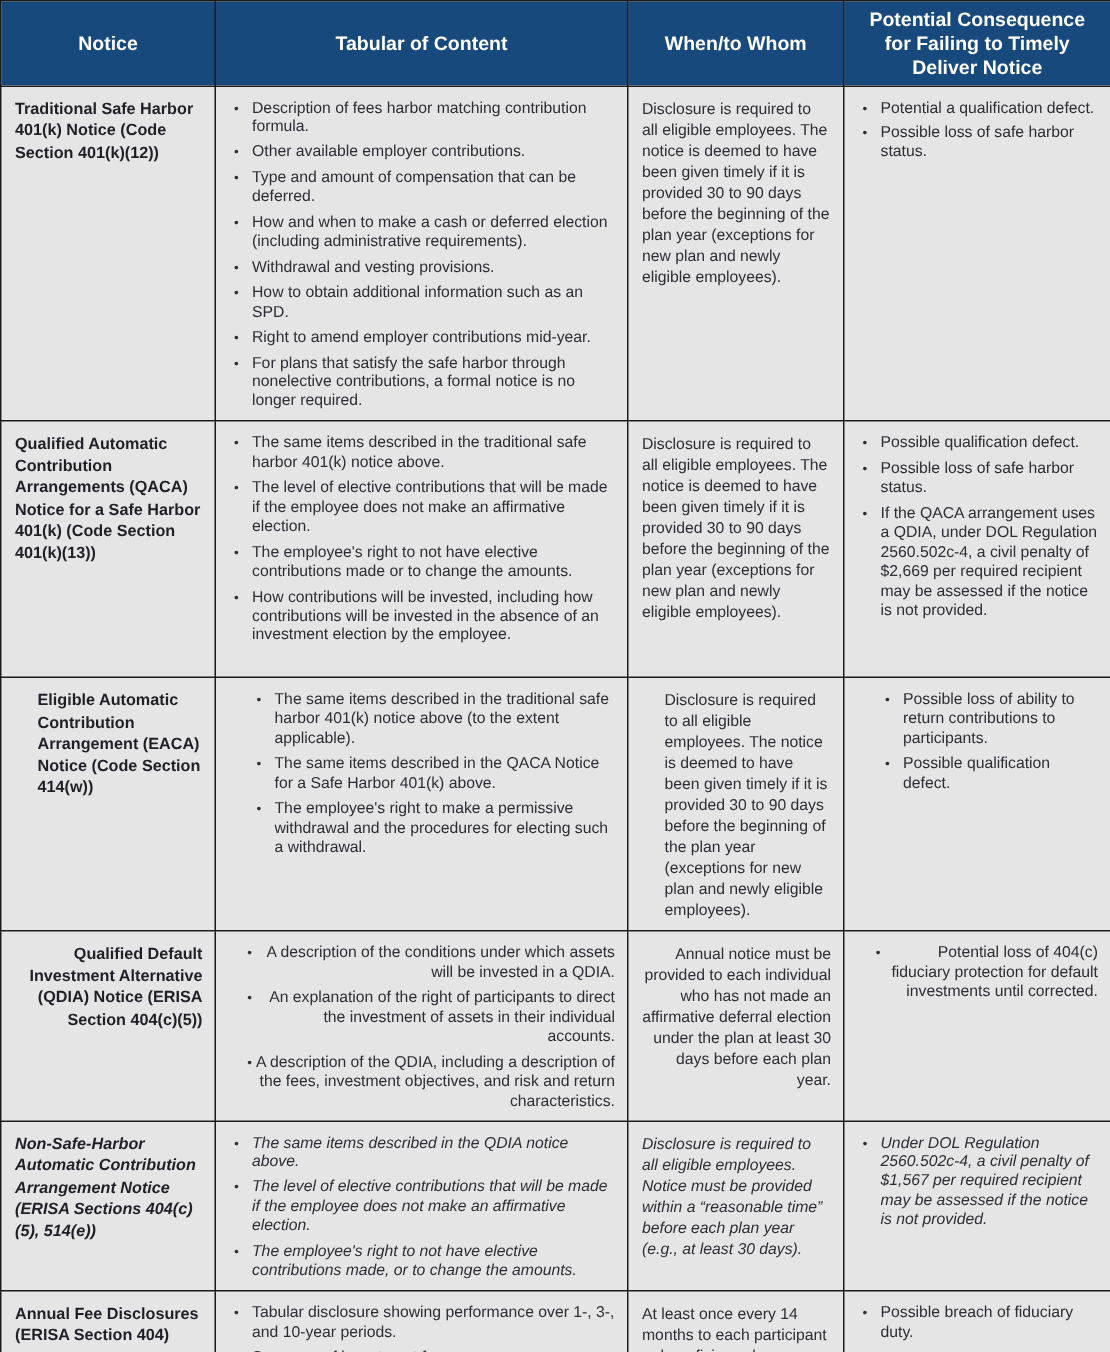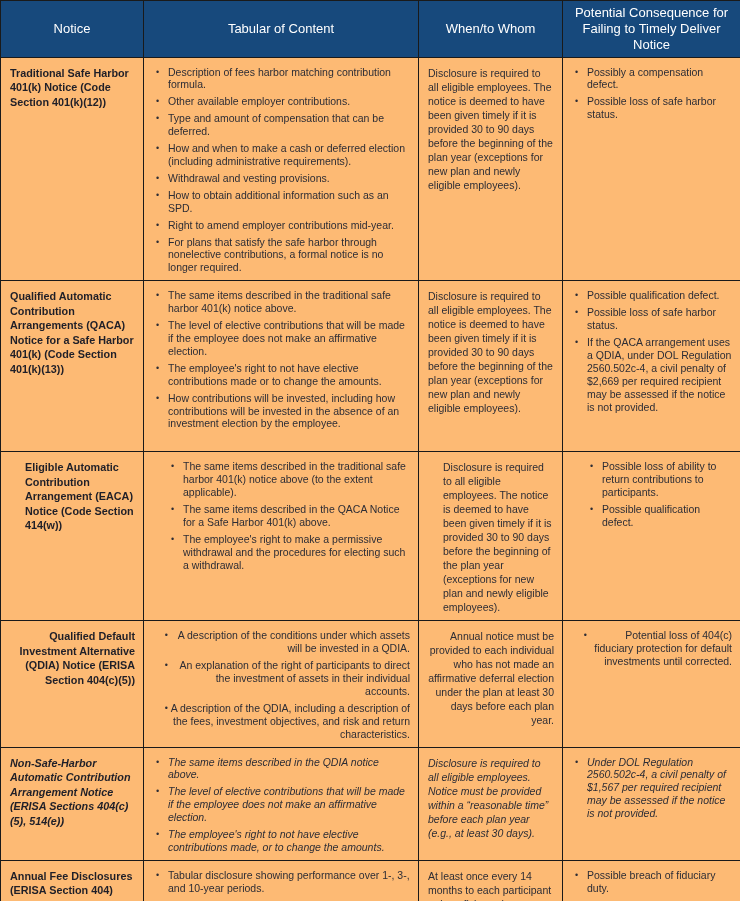--- a/index.html
+++ b/index.html
@@ -32,35 +32,35 @@
   col.c3 { width: 178px; }
 
   th, td {
     border: 1px solid var(--border);
     vertical-align: top;
   }
   thead th {
     background: var(--header-bg);
     color: var(--header-text);
     font-size: 13px;
-    font-weight: normal;
+    font-weight: bold;
     text-align: center;
     vertical-align: middle;
     height: 55px;
     line-height: 1.22;
     padding: 4px 8px;
     margin-left: 19px;
   }
 
   td {
     padding: 6px 8px 6px 9px;
     font-size: 10.5px;
     line-height: 12.9px;
     color: var(--body-text);
-    background: #fdba74;
+    background: #e5e5e5;
   }
   .notice-name {
     font-weight: bold;
     color: var(--notice-text);
     line-height: 14.5px;
     font-size: 10.8px;
     padding-top: 2px;
   }
   .when-text { padding-top: 2px; line-height: 14px; }
 
@@ -144,21 +144,21 @@
               </div>
             </div>
     </td>
     <td class="when-cell">
       <div class="when-text">Disclosure is required to all eligible employees. The notice is deemed to have been given timely if it is provided 30 to 90 days before the beginning of the plan year (exceptions for new plan and newly eligible employees).</div>
     </td>
     <td class="consequence-cell">
       <div class="bullet-list">
               <div class="bullet-item">
                 <span class="bullet-marker">•</span>
-                <span class="bullet-text">Possibly a compensation defect.</span>
+                <span class="bullet-text">Potential a qualification defect.</span>
               </div>
               <div class="bullet-item">
                 <span class="bullet-marker">•</span>
                 <span class="bullet-text">Possible loss of safe harbor status.</span>
               </div>
             </div>
     </td>
   </tr>
 
   <tr>

